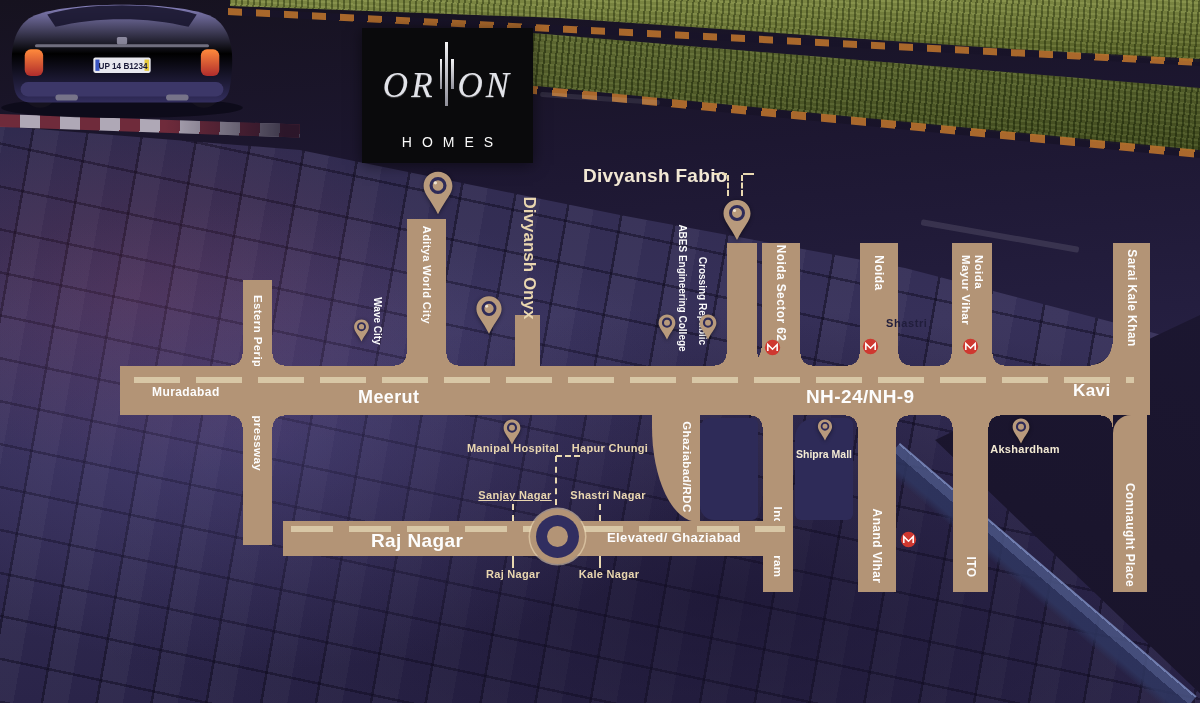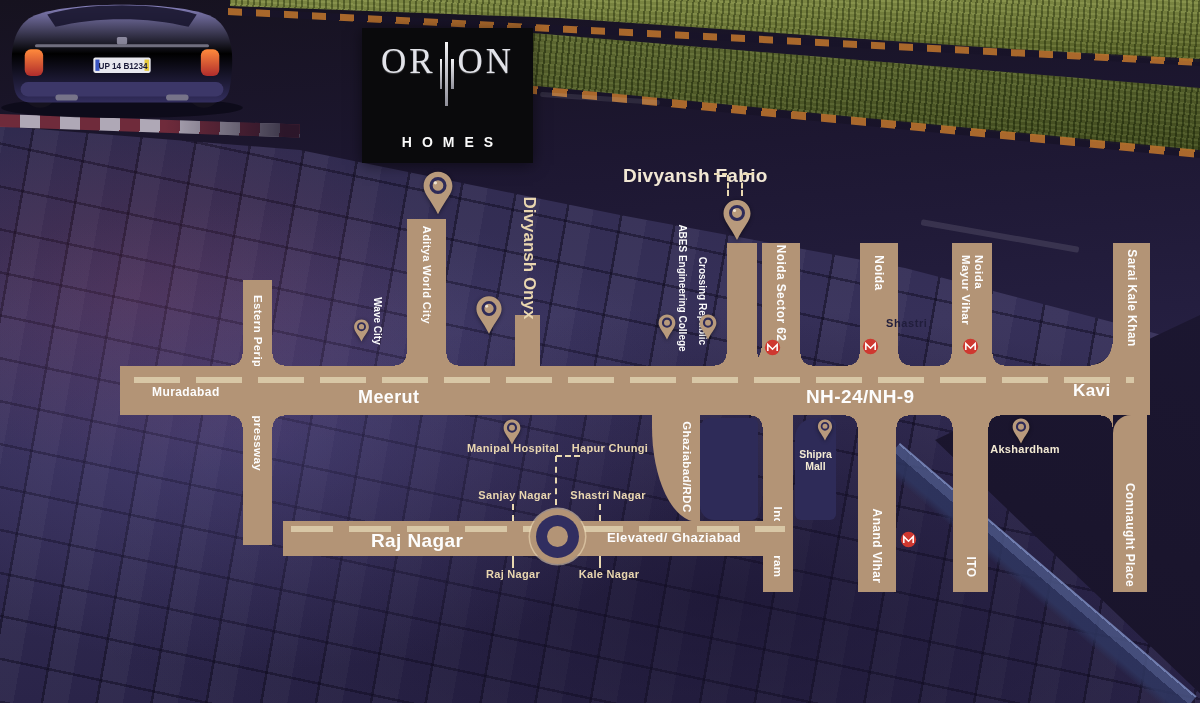--- a/index.html
+++ b/index.html
@@ -85,32 +85,32 @@
     transform:rotate(40.5deg);transform-origin:0 0;
     background:linear-gradient(180deg,#7c8cc0 0 2px,#4a5584 2px 11px,#2e3660 11px 22px, rgba(38,42,76,.1) 100%);
     opacity:.85;
   }
   
   .logo{
     left:362px;top:28px;width:171px;height:135px;background:#0a0a0c;
     display:flex;flex-direction:column;align-items:center;justify-content:center;
     box-shadow:0 2px 14px rgba(0,0,0,.5);
   }
-  .logo-word{display:flex;align-items:flex-start;}
+  .logo-word{display:flex;align-items:flex-end;font-style:italic;}
   .logo-word span{
     font-family:"Liberation Serif", serif;font-size:35px;color:#e2e3e9;
     letter-spacing:3px;text-shadow:0 1px 1px rgba(255,255,255,.25);
   }
   .bars{display:flex;align-items:center;gap:3px;margin:0 4px;}
   .bar{width:2.5px;background:linear-gradient(180deg,#f4f4f6,#8f8f9a);}
   .bar.b1,.bar.b3{height:30px;}
   .bar.b2{height:64px;width:3px;}
   .logo-sub{
     font-size:14px;color:#fafafa;letter-spacing:10px;margin-top:28px;
-    padding-left:10px;font-weight:700;
+    padding-left:10px;font-weight:400;
   }
   
   .car{left:-6px;top:-8px;}
   
   .road{position:absolute;background:var(--road);}
   .blk{position:absolute;background:var(--navy);}
   .f{position:absolute;}
   .f.tl{background:radial-gradient(circle farthest-side at 0 0,rgba(0,0,0,0) 0 94%,var(--road) 96%);}
   .f.tr{background:radial-gradient(circle farthest-side at 100% 0,rgba(0,0,0,0) 0 94%,var(--road) 96%);}
   .f.bl{background:radial-gradient(circle farthest-side at 0 100%,rgba(0,0,0,0) 0 94%,var(--road) 96%);}
@@ -194,21 +194,21 @@
       <span class="bars">
         <span class="bar b1"></span>
           <span class="bar b2"></span>
           <span class="bar b3"></span>
       </span>
       <span>ON</span>
     </div>
     <div class="logo-sub">HOMES</div>
   </div>
 
-  <div class="callout" style="left:583px;top:165px;margin-left:40px;">Divyansh Fabio</div>
+  <div class="callout" style="left:583px;top:165px;">Divyansh Fabio</div>
   <div class="dashh" style="left:714px;top:173px;width:13px;"></div>
   <div class="dashv" style="left:727px;top:175px;height:21px;"></div>
   <div class="dashh" style="left:743px;top:173px;width:11px;"></div>
   <div class="dashv" style="left:741px;top:175px;height:21px;"></div>
 
   <div class="road" style="left:243px;top:280px;width:29px;height:265px;">
     <span class="vlabel" style="top:39%;">Estern Peripheral Expressway</span>
   </div>
   <div class="road" style="left:407px;top:219px;width:39px;height:147px;">
     <span class="vlabel" style="top:38%;font-size:11px;">Aditya World City</span>
@@ -276,21 +276,21 @@
     <span class="hlabel" style="left:953px;top:15px;font-size:17px;">Kavi</span>
   </div>
 
   <div class="road" style="left:283px;top:521px;width:510px;height:35px;">
     <div class="dash-line" style="left:8px;right:8px;top:5px;background:repeating-linear-gradient(90deg,var(--dash) 0 42px, rgba(0,0,0,0) 42px 58px);"></div>
     <span class="hlabel" style="left:88px;top:9px;font-size:19px;">Raj Nagar</span>
     <span class="hlabel" style="left:324px;top:9px;font-size:13px;">Elevated/ Ghaziabad</span>
   </div>
 
   <div class="blk" style="left:700px;top:418px;width:58px;height:102px;border-radius:10px 6px 6px 14px;"></div>
-  <div class="blk" style="left:795px;top:418px;width:41px;height:102px;border-radius:20px 6px 6px 6px;">
+  <div class="blk" style="left:795px;top:418px;width:41px;height:102px;border-radius:20px 6px 6px 6px;padding-left:17px;">
     <span style="position:absolute;left:0;right:0;top:30px;text-align:center;color:#f3ead3;font-weight:700;font-size:10.5px;">Shipra Mall</span>
   </div>
 
   <div class="round-outer">
     <div class="round-ring"></div>
     <div class="round-core"></div>
   </div>
 
   <span class="ghazipur">Shastri</span>
 
@@ -302,21 +302,21 @@
   </div>
   <div class="vfree" style="left:702px;top:301px;">
     <span style="font-size:10px;">Crossing Republic</span>
   </div>
   <div class="vfree" style="left:529px;top:258px;">
     <span style="font-size:17px;color:var(--cream2);">Divyansh Onyx</span>
   </div>
 
   <span class="slabel" style="left:448px;top:442px;">Manipal  Hospital</span>
   <span class="slabel" style="left:545px;top:442px;">Hapur Chungi</span>
-  <span class="slabel" style="left:450px;top:489px;">Sanjay Nagar</span>
+  <span class="slabel" style="left:450px;top:489px;text-decoration:underline;">Sanjay Nagar</span>
   <span class="slabel" style="left:543px;top:489px;">Shastri Nagar</span>
   <span class="slabel" style="left:448px;top:568px;">Raj Nagar</span>
   <span class="slabel" style="left:544px;top:568px;">Kale Nagar</span>
   <span class="slabel" style="left:960px;top:443px;color:#f3ead3;">Akshardham</span>
 
   <div class="dashh" style="left:556px;top:455px;width:24px;"></div>
   <div class="dashv" style="left:555px;top:456px;height:49px;"></div>
   <div class="dashv" style="left:512px;top:504px;height:17px;"></div>
   <div class="dashv" style="left:512px;top:556px;height:12px;"></div>
   <div class="dashv" style="left:599px;top:504px;height:17px;"></div>

